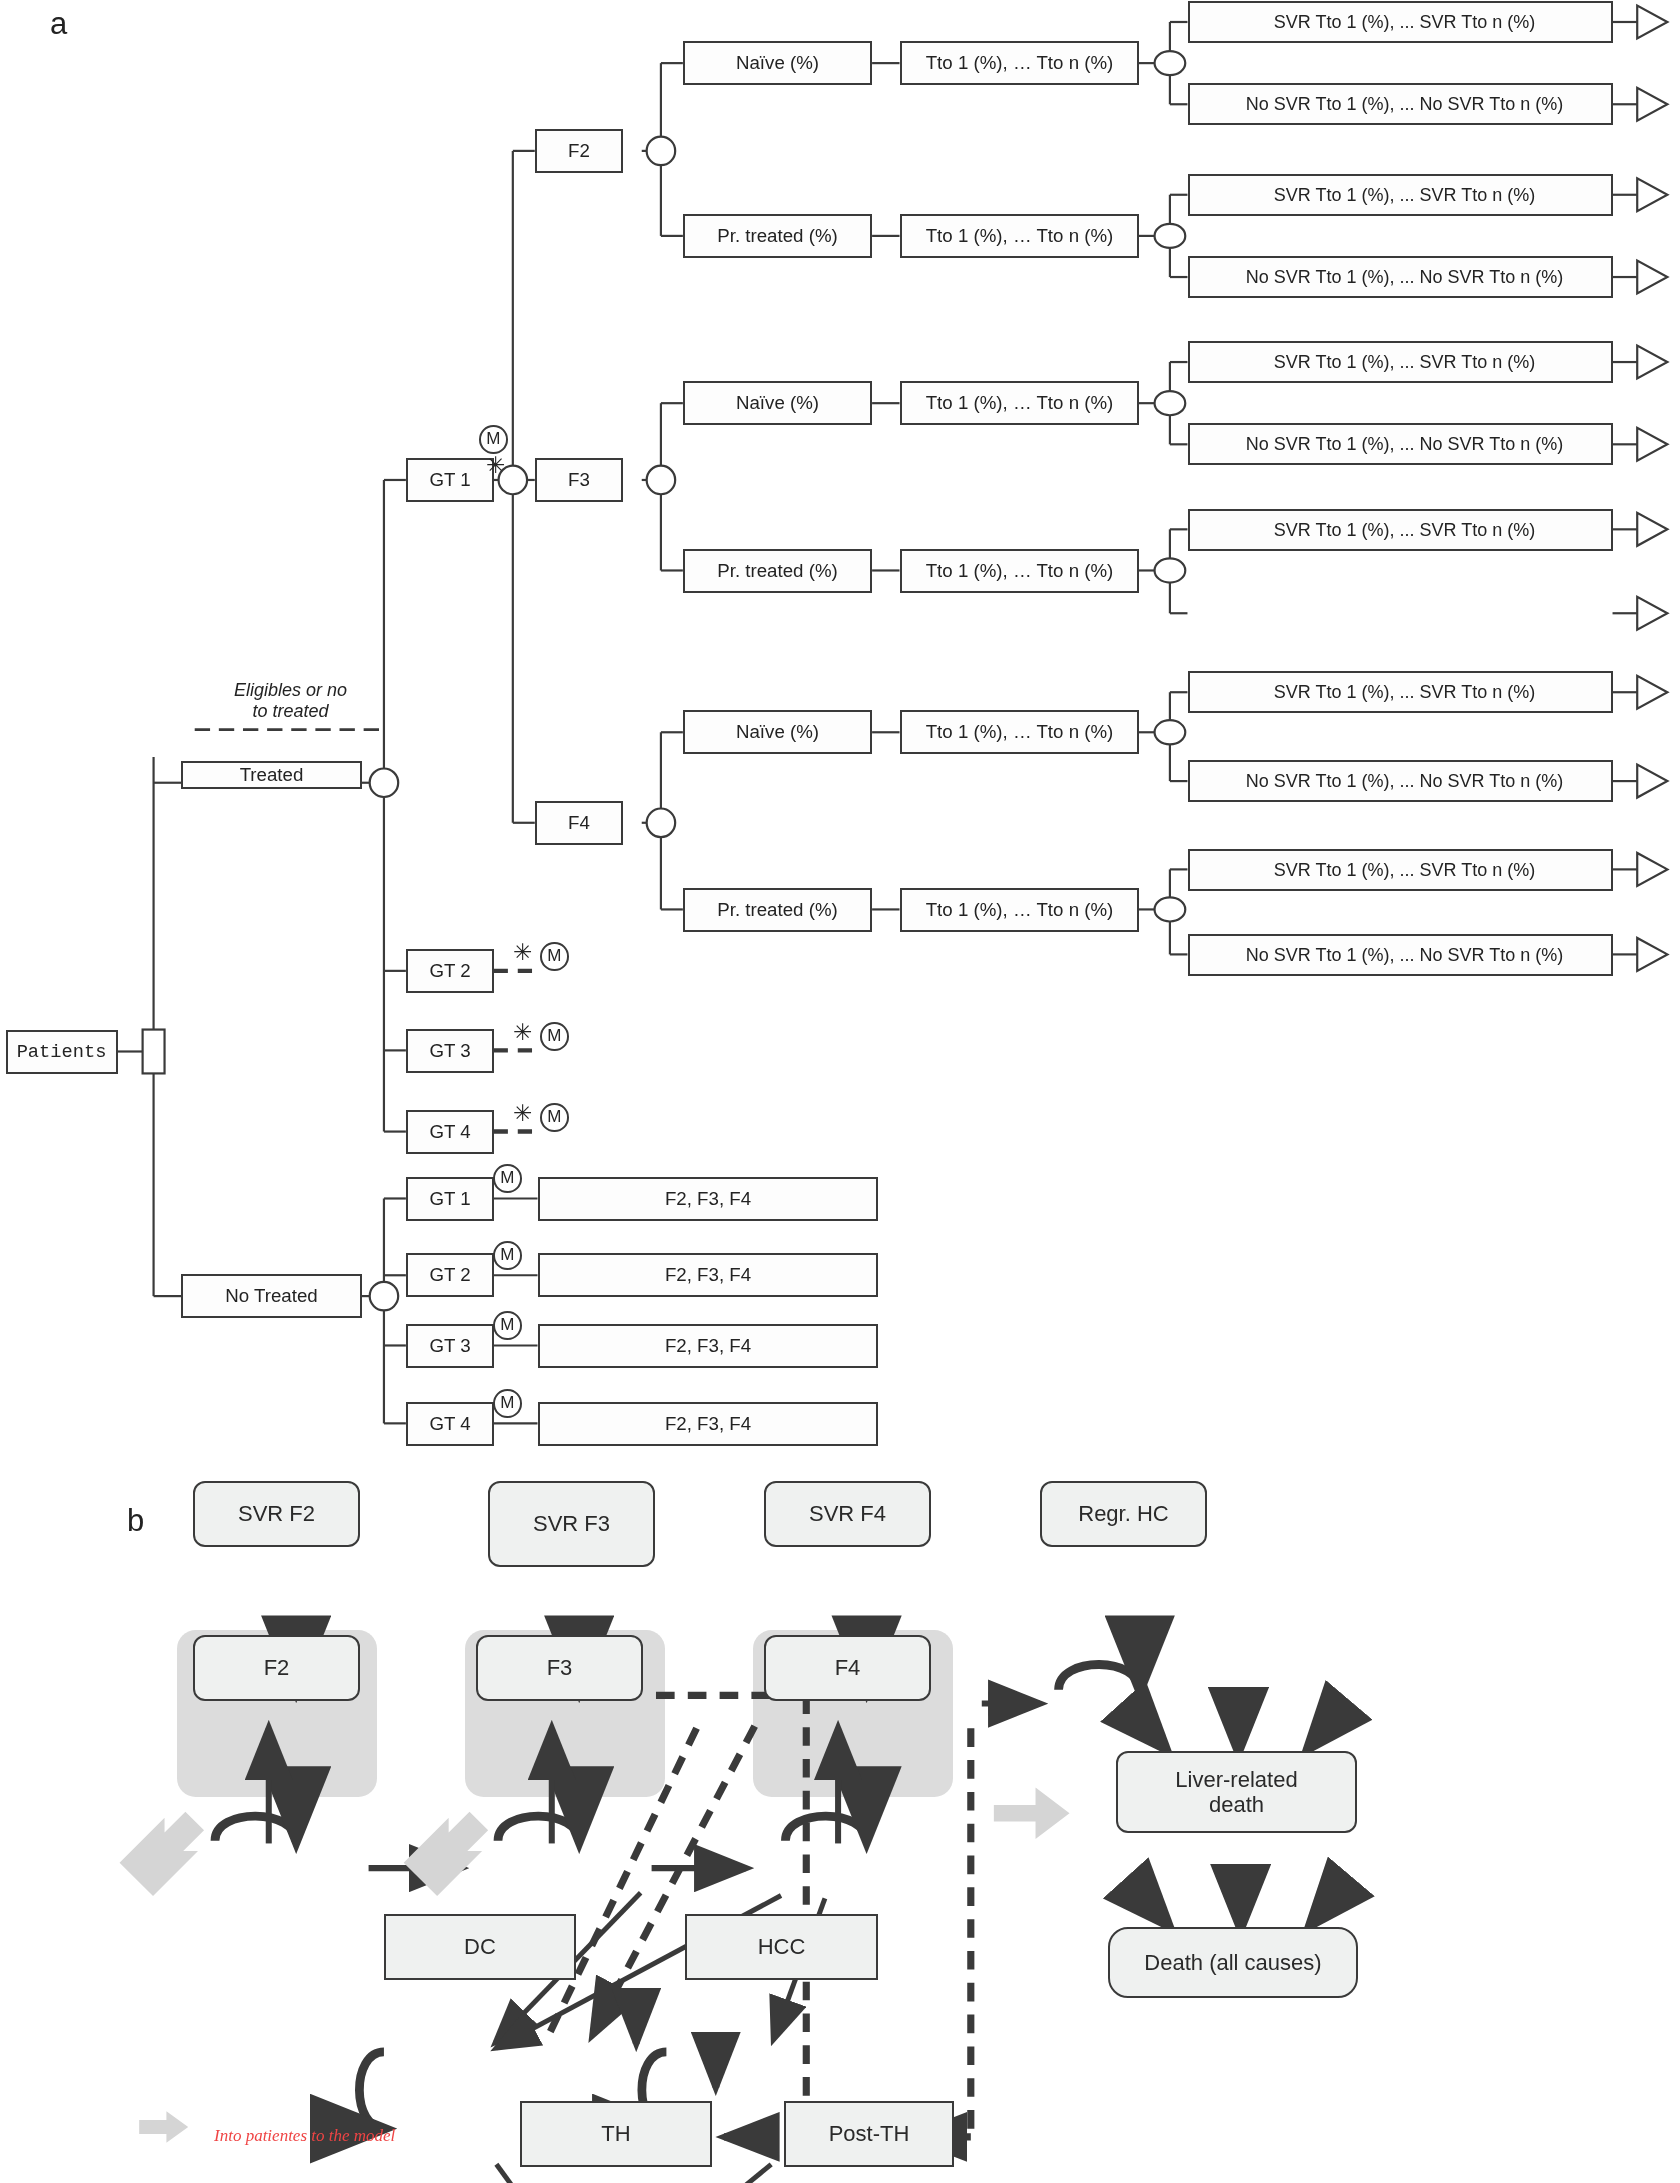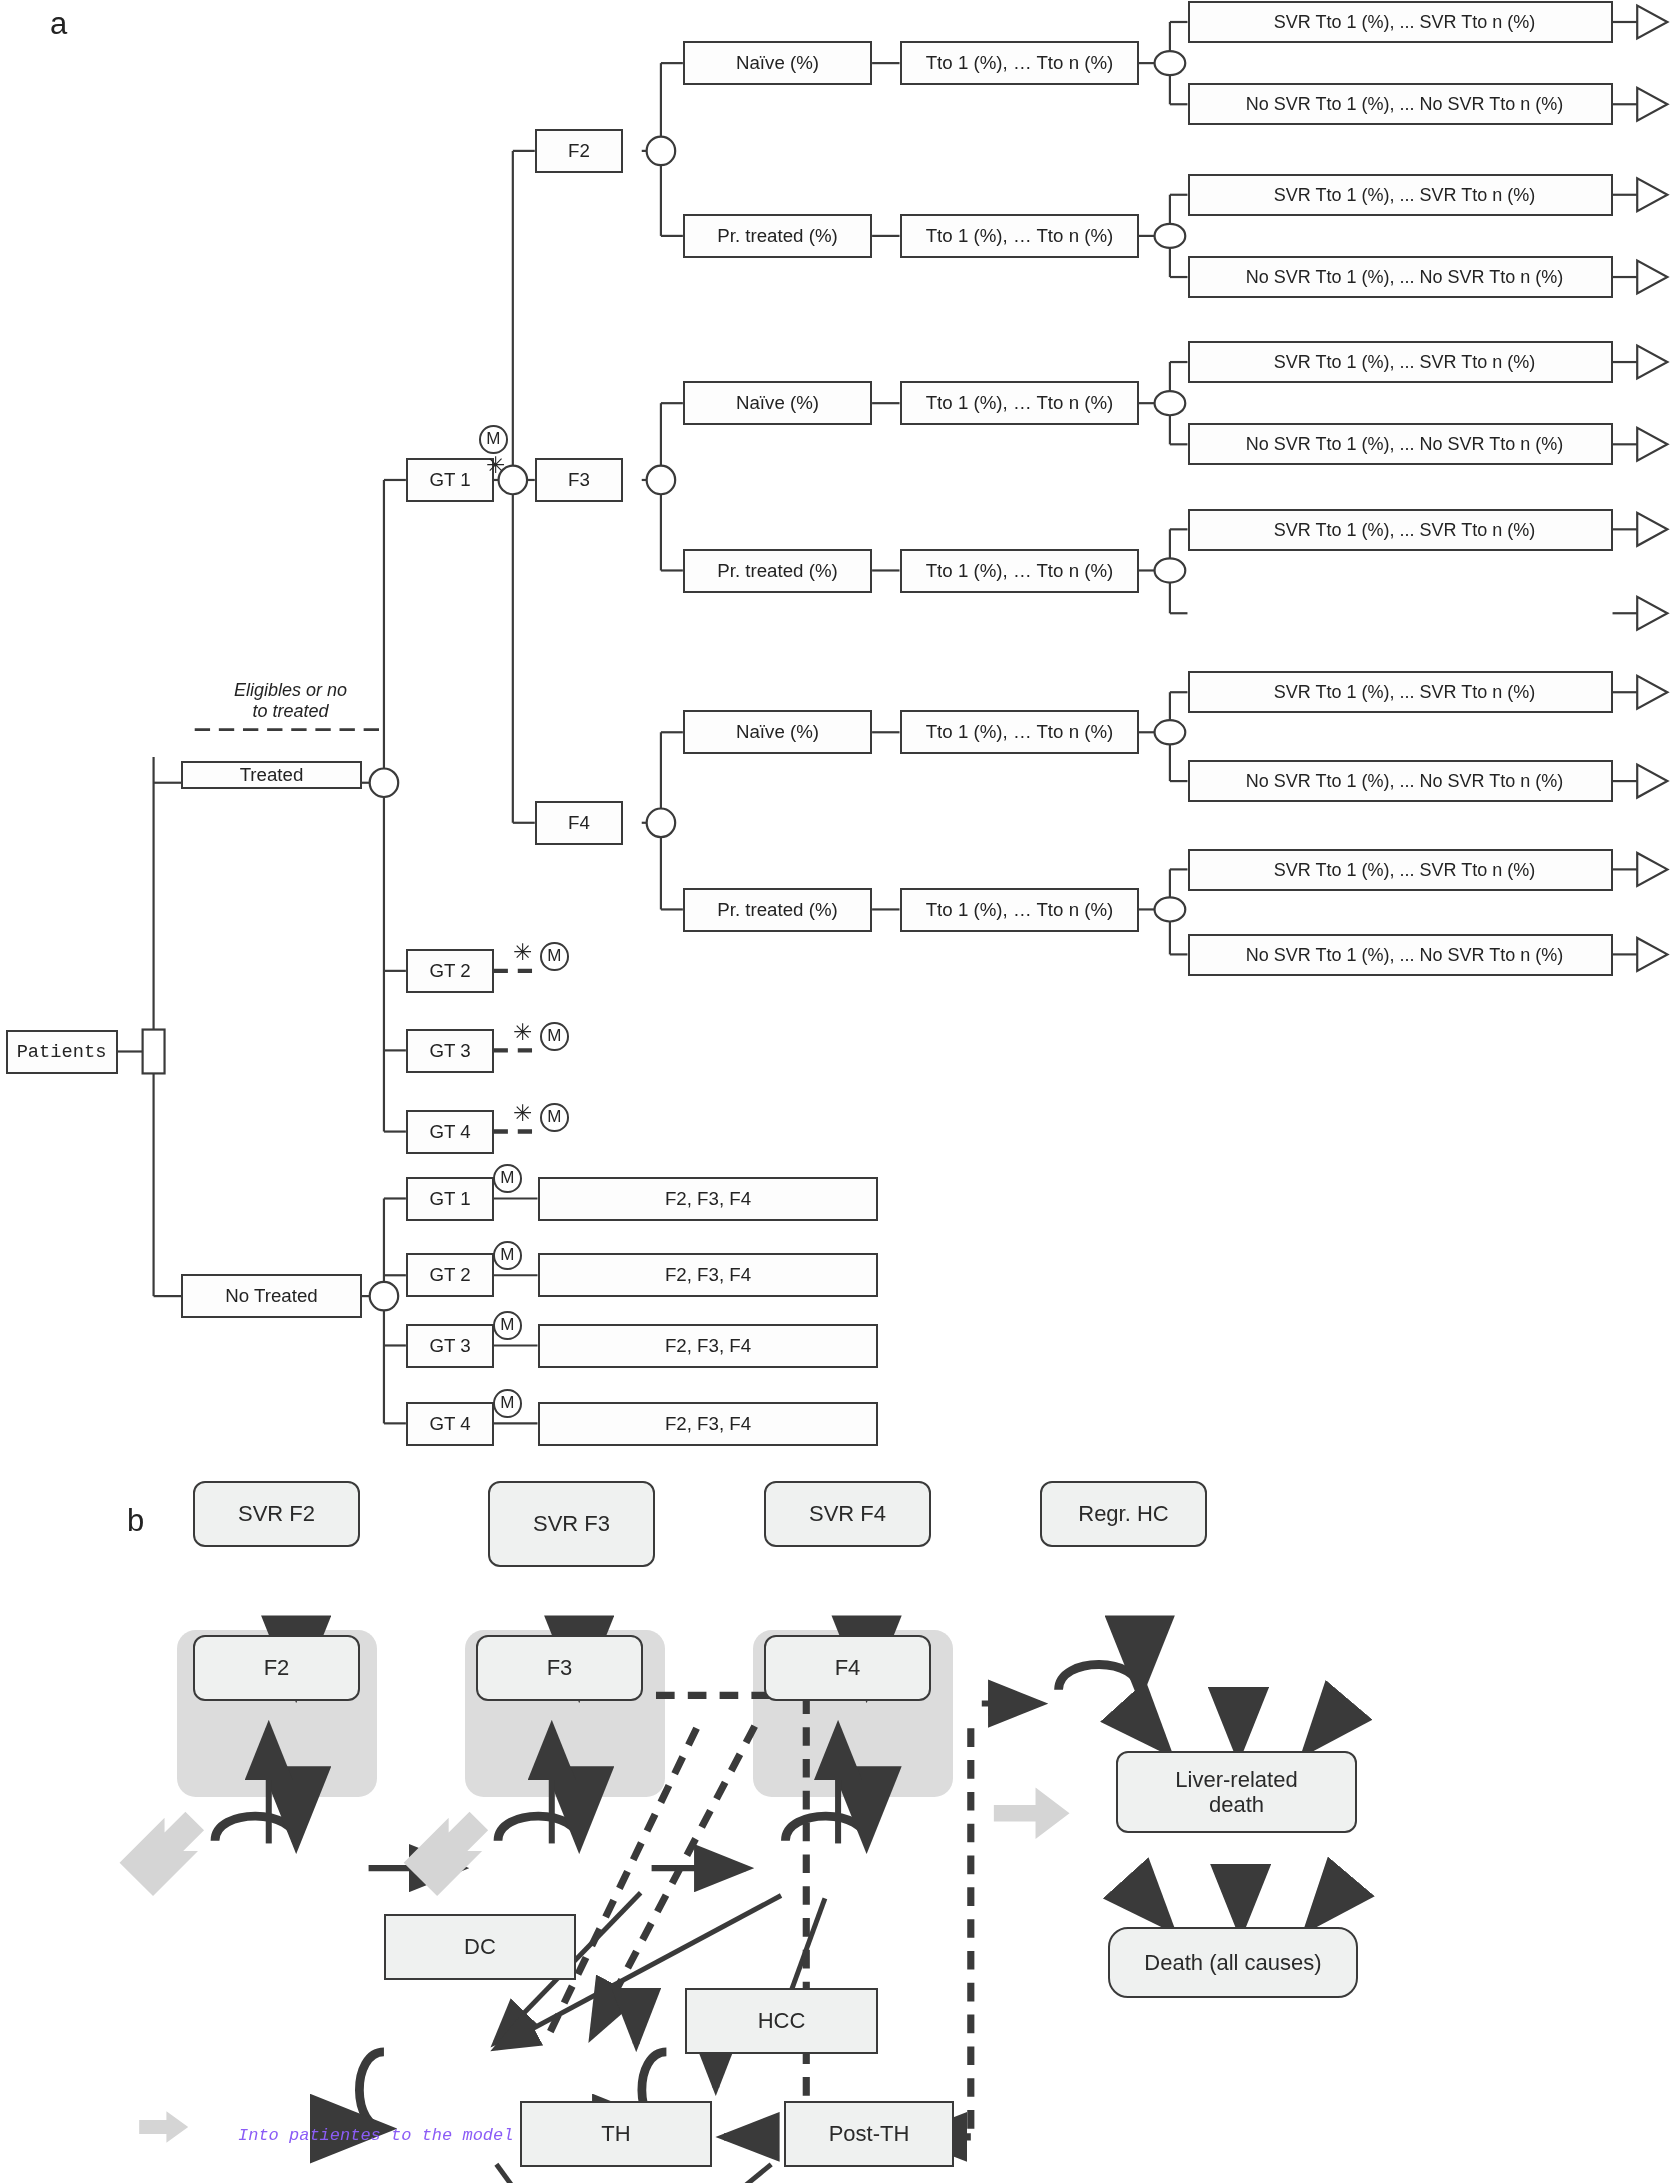--- a/index.html
+++ b/index.html
@@ -16,21 +16,21 @@
   .ast{position:absolute;font-size:23px;line-height:1;color:#262626;font-family:"Liberation Sans",sans-serif;}
   .ital{position:absolute;font-style:italic;font-size:18px;color:#232323;text-align:center;line-height:1.18;
         font-family:"Liberation Sans",sans-serif;}
   .rbox{position:absolute;box-sizing:border-box;background:#eff1f0;border:2.2px solid #3a3a3a;border-radius:12px;
         display:flex;align-items:center;justify-content:center;text-align:center;font-size:22px;color:#2a2a2a;
         font-family:"Liberation Sans",sans-serif;line-height:1.15;}
   .sqbox{position:absolute;box-sizing:border-box;background:#eff1f0;border:2.2px solid #3a3a3a;
         display:flex;align-items:center;justify-content:center;text-align:center;font-size:22px;color:#2a2a2a;
         font-family:"Liberation Sans",sans-serif;}
   .hl{position:absolute;background:#dcdcdc;border-radius:18.7px;}
-  .legend-text{position:absolute;font-style:italic;font-size:17px;color:#8b5cf6;font-family:Liberation Mono, monospace;margin-left:24px;}
+  .legend-text{position:absolute;font-style:italic;font-size:17px;color:#ef4444;font-family:Liberation Serif, serif;}
 </style>
 </head>
 <body>
 
 <div id="root">
 
   <div class="panel-letter" style="left:50px;top:5.5px;">a</div>
 
   <svg width="1680" height="1481" viewBox="0 0 3063 2700">
     <g stroke="#3a3a3a" stroke-width="4" fill="none">
@@ -349,21 +349,21 @@
   <div class="rbox" style="left:193px;top:1635px;width:167px;height:66px;">F2</div>
   <div class="rbox" style="left:476px;top:1635px;width:167px;height:66px;">F3</div>
   <div class="rbox" style="left:764px;top:1635px;width:167px;height:66px;">F4</div>
 
   <div class="rbox" style="left:193px;top:1481px;width:167px;height:66px;">SVR F2</div>
   <div class="rbox" style="left:488px;top:1481px;width:167px;height:86px;">SVR F3</div>
   <div class="rbox" style="left:764px;top:1481px;width:167px;height:66px;">SVR F4</div>
   <div class="rbox" style="left:1040px;top:1481px;width:167px;height:66px;">Regr. HC</div>
 
   <div class="sqbox" style="left:384px;top:1914px;width:192px;height:66px;">DC</div>
-  <div class="sqbox" style="left:685px;top:1988px;width:193px;height:66px;">HCC</div>
+  <div class="sqbox" style="left:685px;top:1914px;width:193px;height:66px;">HCC</div>
   <div class="sqbox" style="left:520px;top:2101px;width:192px;height:66px;">TH</div>
   <div class="sqbox" style="left:784px;top:2101px;width:170px;height:66px;">Post-TH</div>
 
   <div class="rbox" style="left:1116px;top:1751px;width:241px;height:82px;">
     <div>
       <span>Liver-related</span><br>
       <span>death</span>
     </div>
   </div>
   <div class="rbox" style="left:1108px;top:1927px;width:250px;height:71px;border-radius:20px;">Death (all causes)</div>

